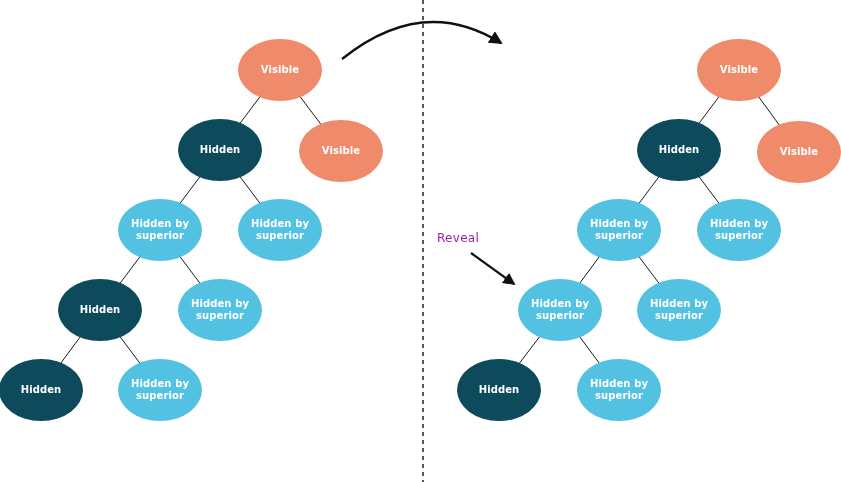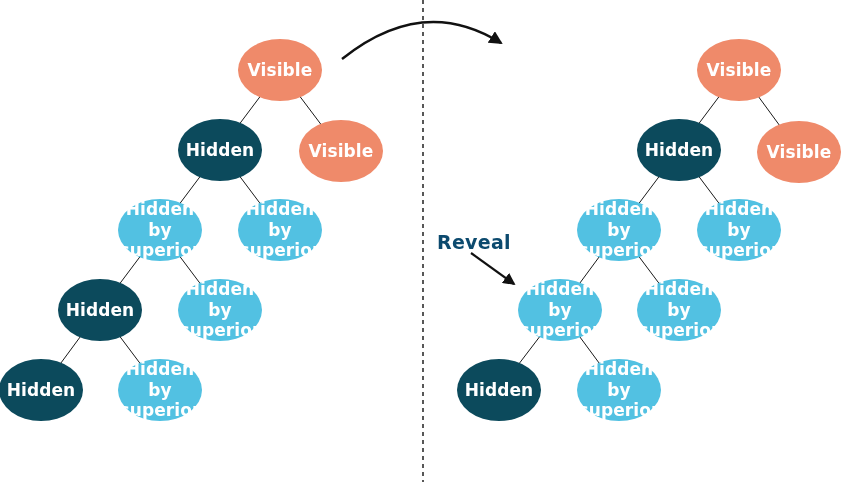--- a/index.html
+++ b/index.html
@@ -6,26 +6,26 @@
   .canvas {
     position:relative; width:841px; height:482px; background:#ffffff;
     overflow:hidden; font-family:"DejaVu Sans", "Liberation Sans", sans-serif;
   }
   svg.layer { position:absolute; left:0; top:0; width:841px; height:482px; }
   .node {
     position:absolute; width:84px; height:62px; border-radius:50%;
     transform:translate(-50%,-50%);
     display:flex; align-items:center; justify-content:center;
     text-align:center; color:#ffffff;
-    font-size:17px; font-weight:600; line-height:1.22; letter-spacing:.1px;
+    font-size:10px; font-weight:600; line-height:1.22; letter-spacing:.1px;
     padding:0 2px; box-sizing:border-box; user-select:none;
   }
   .reveal-label {
     position:absolute; left:437px; top:231px;
-    font-size:19px; font-weight:700; color:#0c4a6e; letter-spacing:.3px;
+    font-size:12px; font-weight:400; color:#a21caf; letter-spacing:.3px;
   }
 </style>
 </head>
 <body>
 
 <div class="canvas">
 
   <svg class="layer" viewBox="0 0 841 482">
     <defs>
       <marker id="ah" viewBox="0 0 10 10" refX="8.5" refY="5" markerWidth="5.6" markerHeight="5.6" orient="auto-start-reverse">

